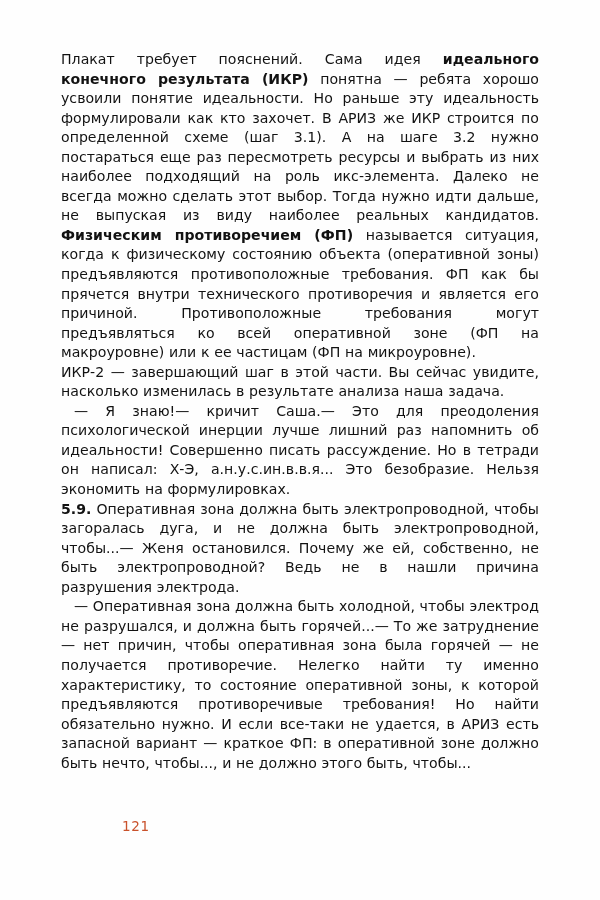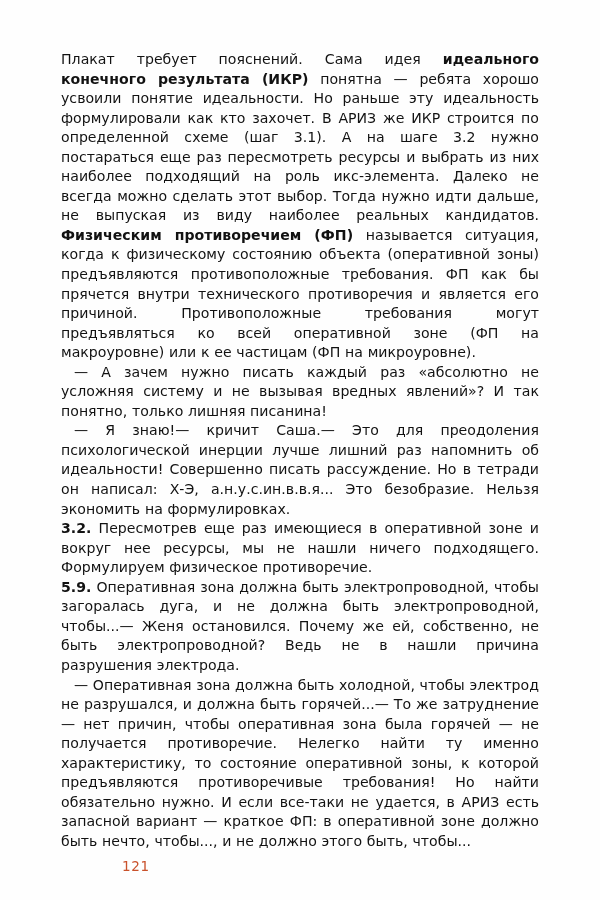--- a/index.html
+++ b/index.html
@@ -54,32 +54,30 @@
   }
 
   .page-number {
     position: absolute;
     left: 122px;
     top: 818px;
     font-size: 13.5px;
     line-height: 16px;
     font-weight: 400;
     letter-spacing: 0.6px;
-    margin-top: 40px;
   }
 </style>
 </head>
 <body>
 
 <div class="page" style="background: rgb(254, 254, 254); color: rgb(18, 18, 18);">
 
   <div class="text-column">
       <p class="para"><span>Плакат требует пояснений. Сама идея </span><b>идеального конечного результата (ИКР)</b><span> понятна — ребята хорошо усвоили понятие идеальности. Но раньше эту идеальность формулировали как кто захочет. В АРИЗ же ИКР строится по определенной схеме (шаг 3.1). А на шаге 3.2 нужно постараться еще раз пересмотреть ресурсы и выбрать из них наиболее подходящий на роль икс-элемента. Далеко не всегда можно сделать этот выбор. Тогда нужно идти дальше, не выпуская из виду наиболее реальных кандидатов. </span><b>Физическим противоречием (ФП)</b><span> называется ситуация, когда к физическому состоянию объекта (оперативной зоны) предъявляются противоположные требования. ФП как бы прячется внутри технического противоречия и является его причиной. Противоположные требования могут предъявляться ко всей оперативной зоне (ФП на макроуровне) или к ее частицам (ФП на микроуровне).</span></p>
-      <p class="para indent"><span>— А зачем нужно писать каждый раз «абсолютно не усложняя систему и не вызывая вредных явлений»? И так понятно, только лишняя писанина!</span></p>
+      <p class="para"><span>ИКР-2 — завершающий шаг в этой части. Вы сейчас увидите, насколько изменилась в результате анализа наша задача.</span></p>
       <p class="para indent"><span>— Я знаю!— кричит Саша.— Это для преодоления психологической инерции лучше лишний раз напомнить об идеальности! Совершенно писать рассуждение. Но в тетради он написал: Х-Э, а.н.у.с.ин.в.в.я... Это безобразие. Нельзя экономить на формулировках.</span></p>
-      <p class="para"><b>3.2.</b><span> Пересмотрев еще раз имеющиеся в оперативной зоне и вокруг нее ресурсы, мы не нашли ничего подходящего. Формулируем физическое противоречие.</span></p>
       <p class="para"><b>5.9.</b><span> Оперативная зона должна быть электропроводной, чтобы загоралась дуга, и не должна быть электропроводной, чтобы...— Женя остановился. Почему же ей, собственно, не быть электропроводной? Ведь не в нашли причина разрушения электрода.</span></p>
       <p class="para indent"><span>— Оперативная зона должна быть холодной, чтобы электрод не разрушался, и должна быть горячей...— То же затруднение — нет причин, чтобы оперативная зона была горячей — не получается противоречие. Нелегко найти ту именно характеристику, то состояние оперативной зоны, к которой предъявляются противоречивые требования! Но найти обязательно нужно. И если все-таки не удается, в АРИЗ есть запасной вариант — краткое ФП: в оперативной зоне должно быть нечто, чтобы..., и не должно этого быть, чтобы...</span></p>
     </div>
 
   <div class="page-number" style="color: rgb(201, 81, 43);">121</div>
 
 </div>
 
 </body></html>

